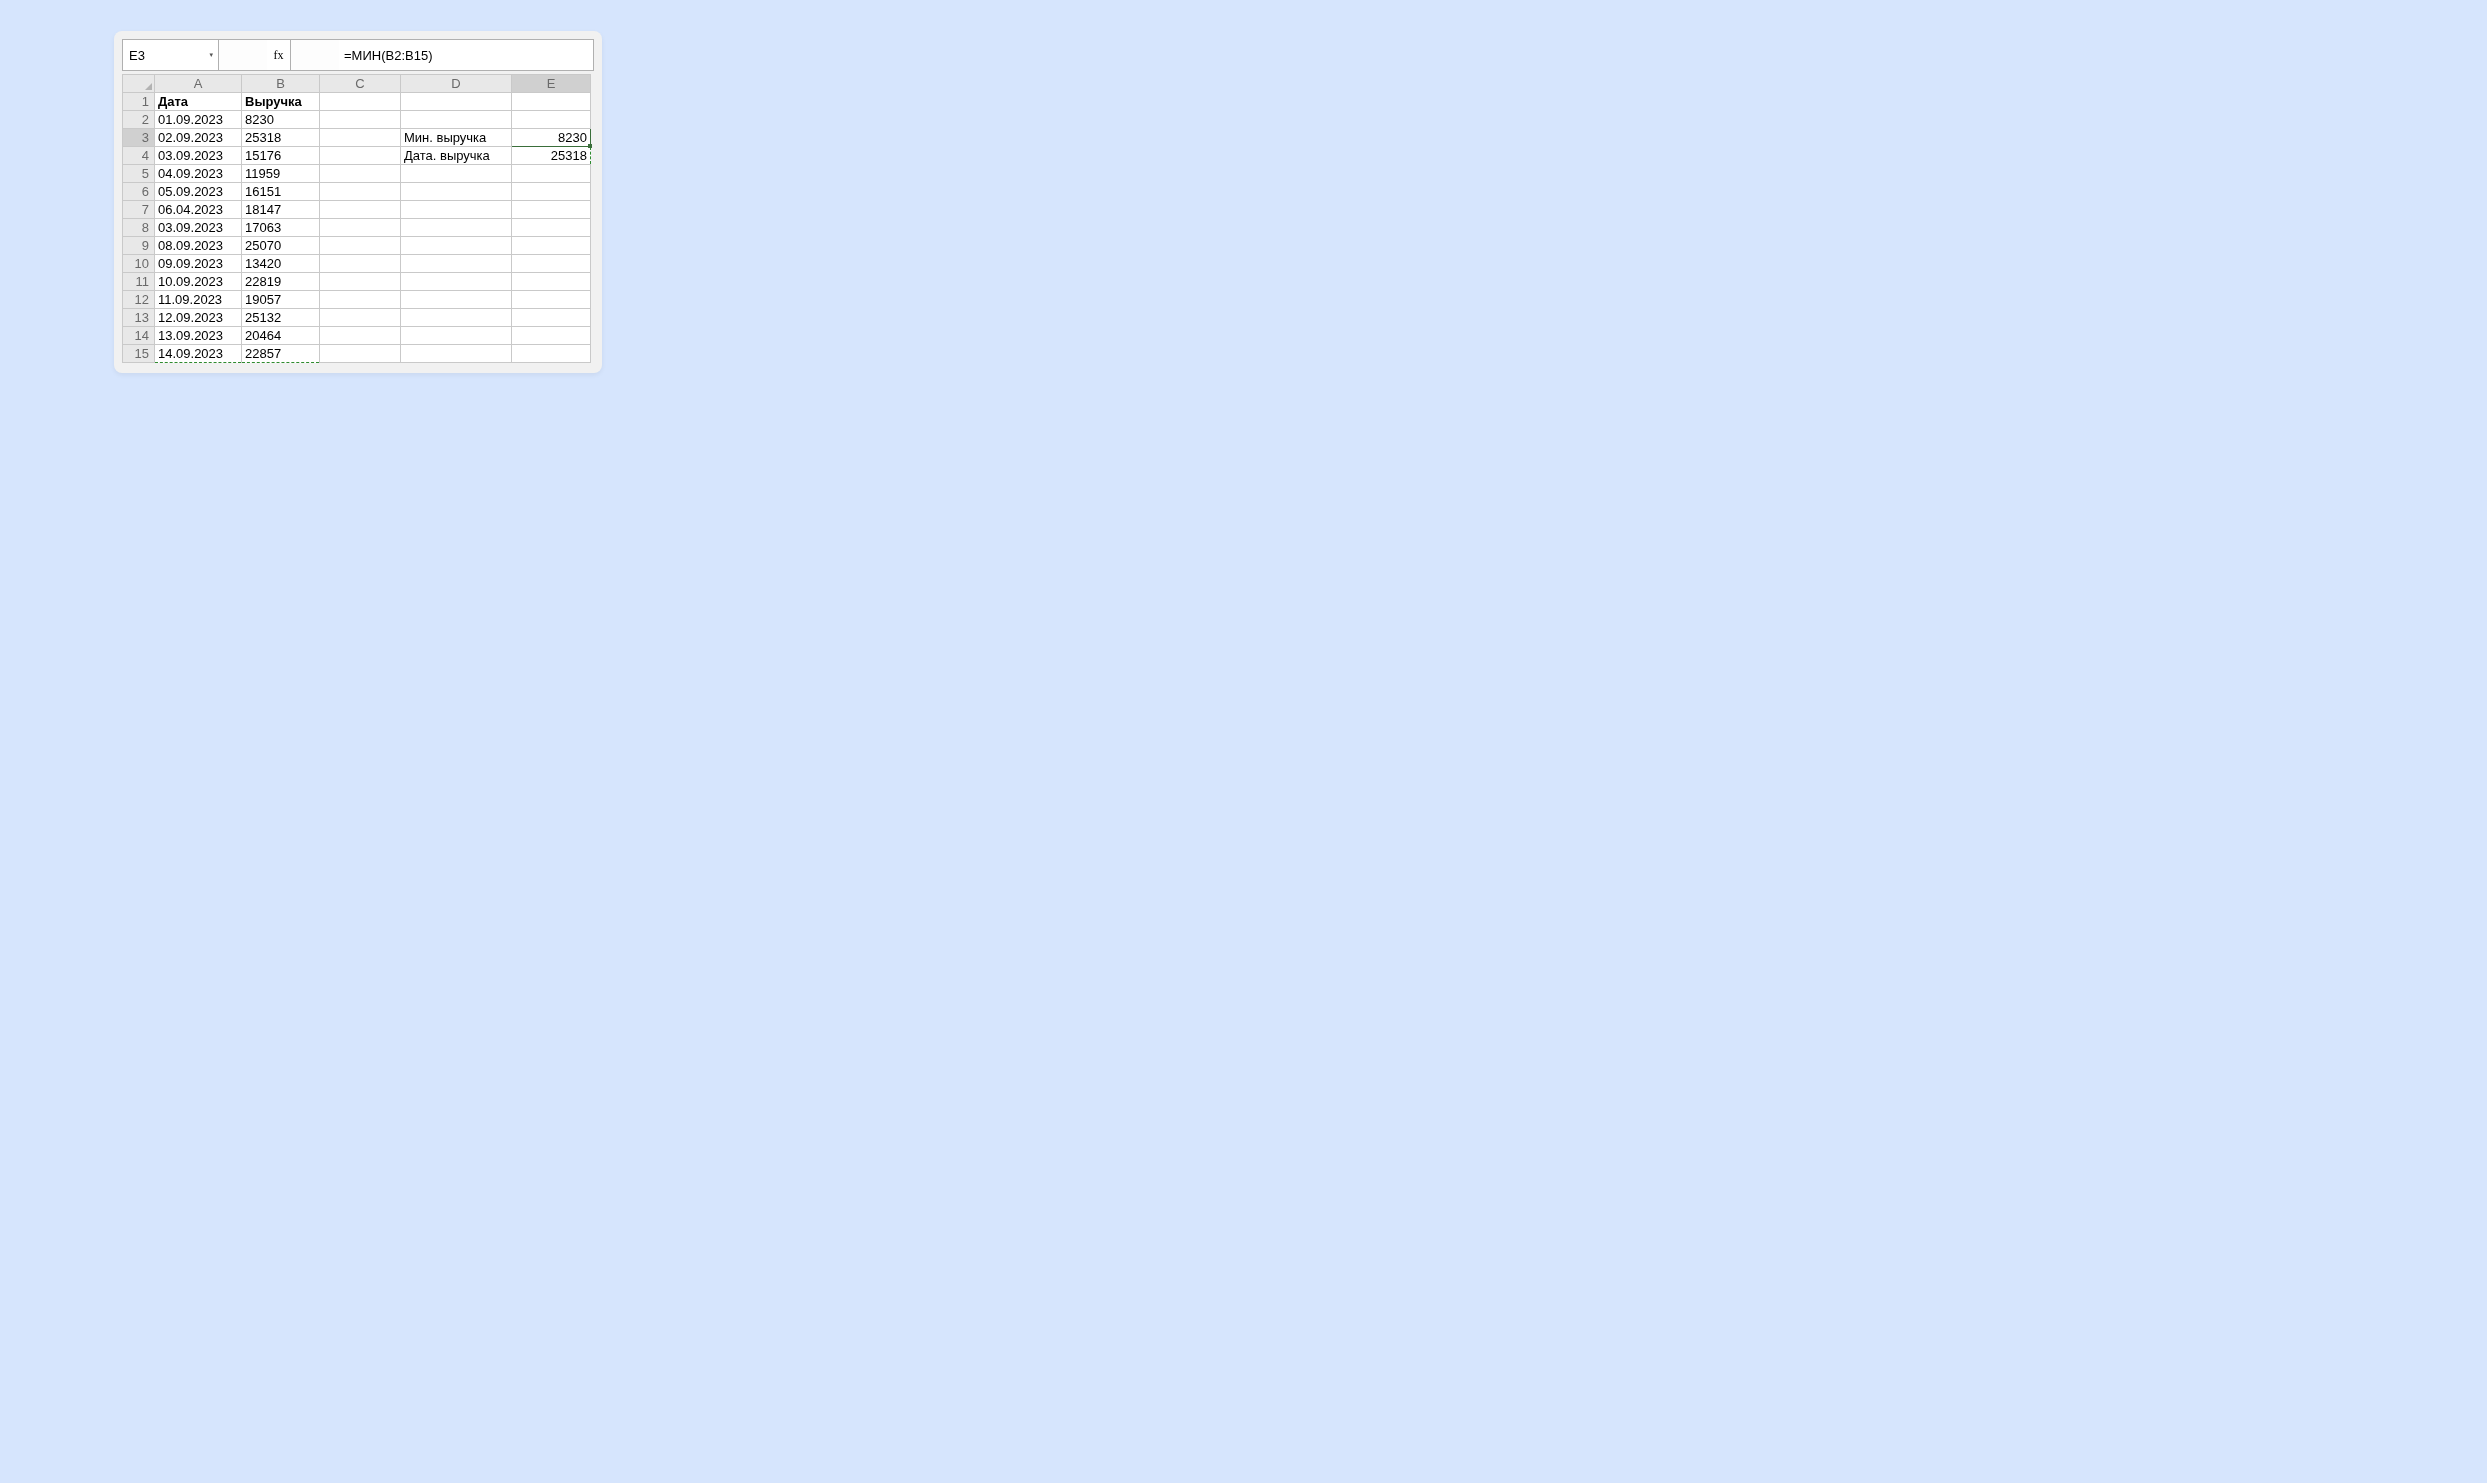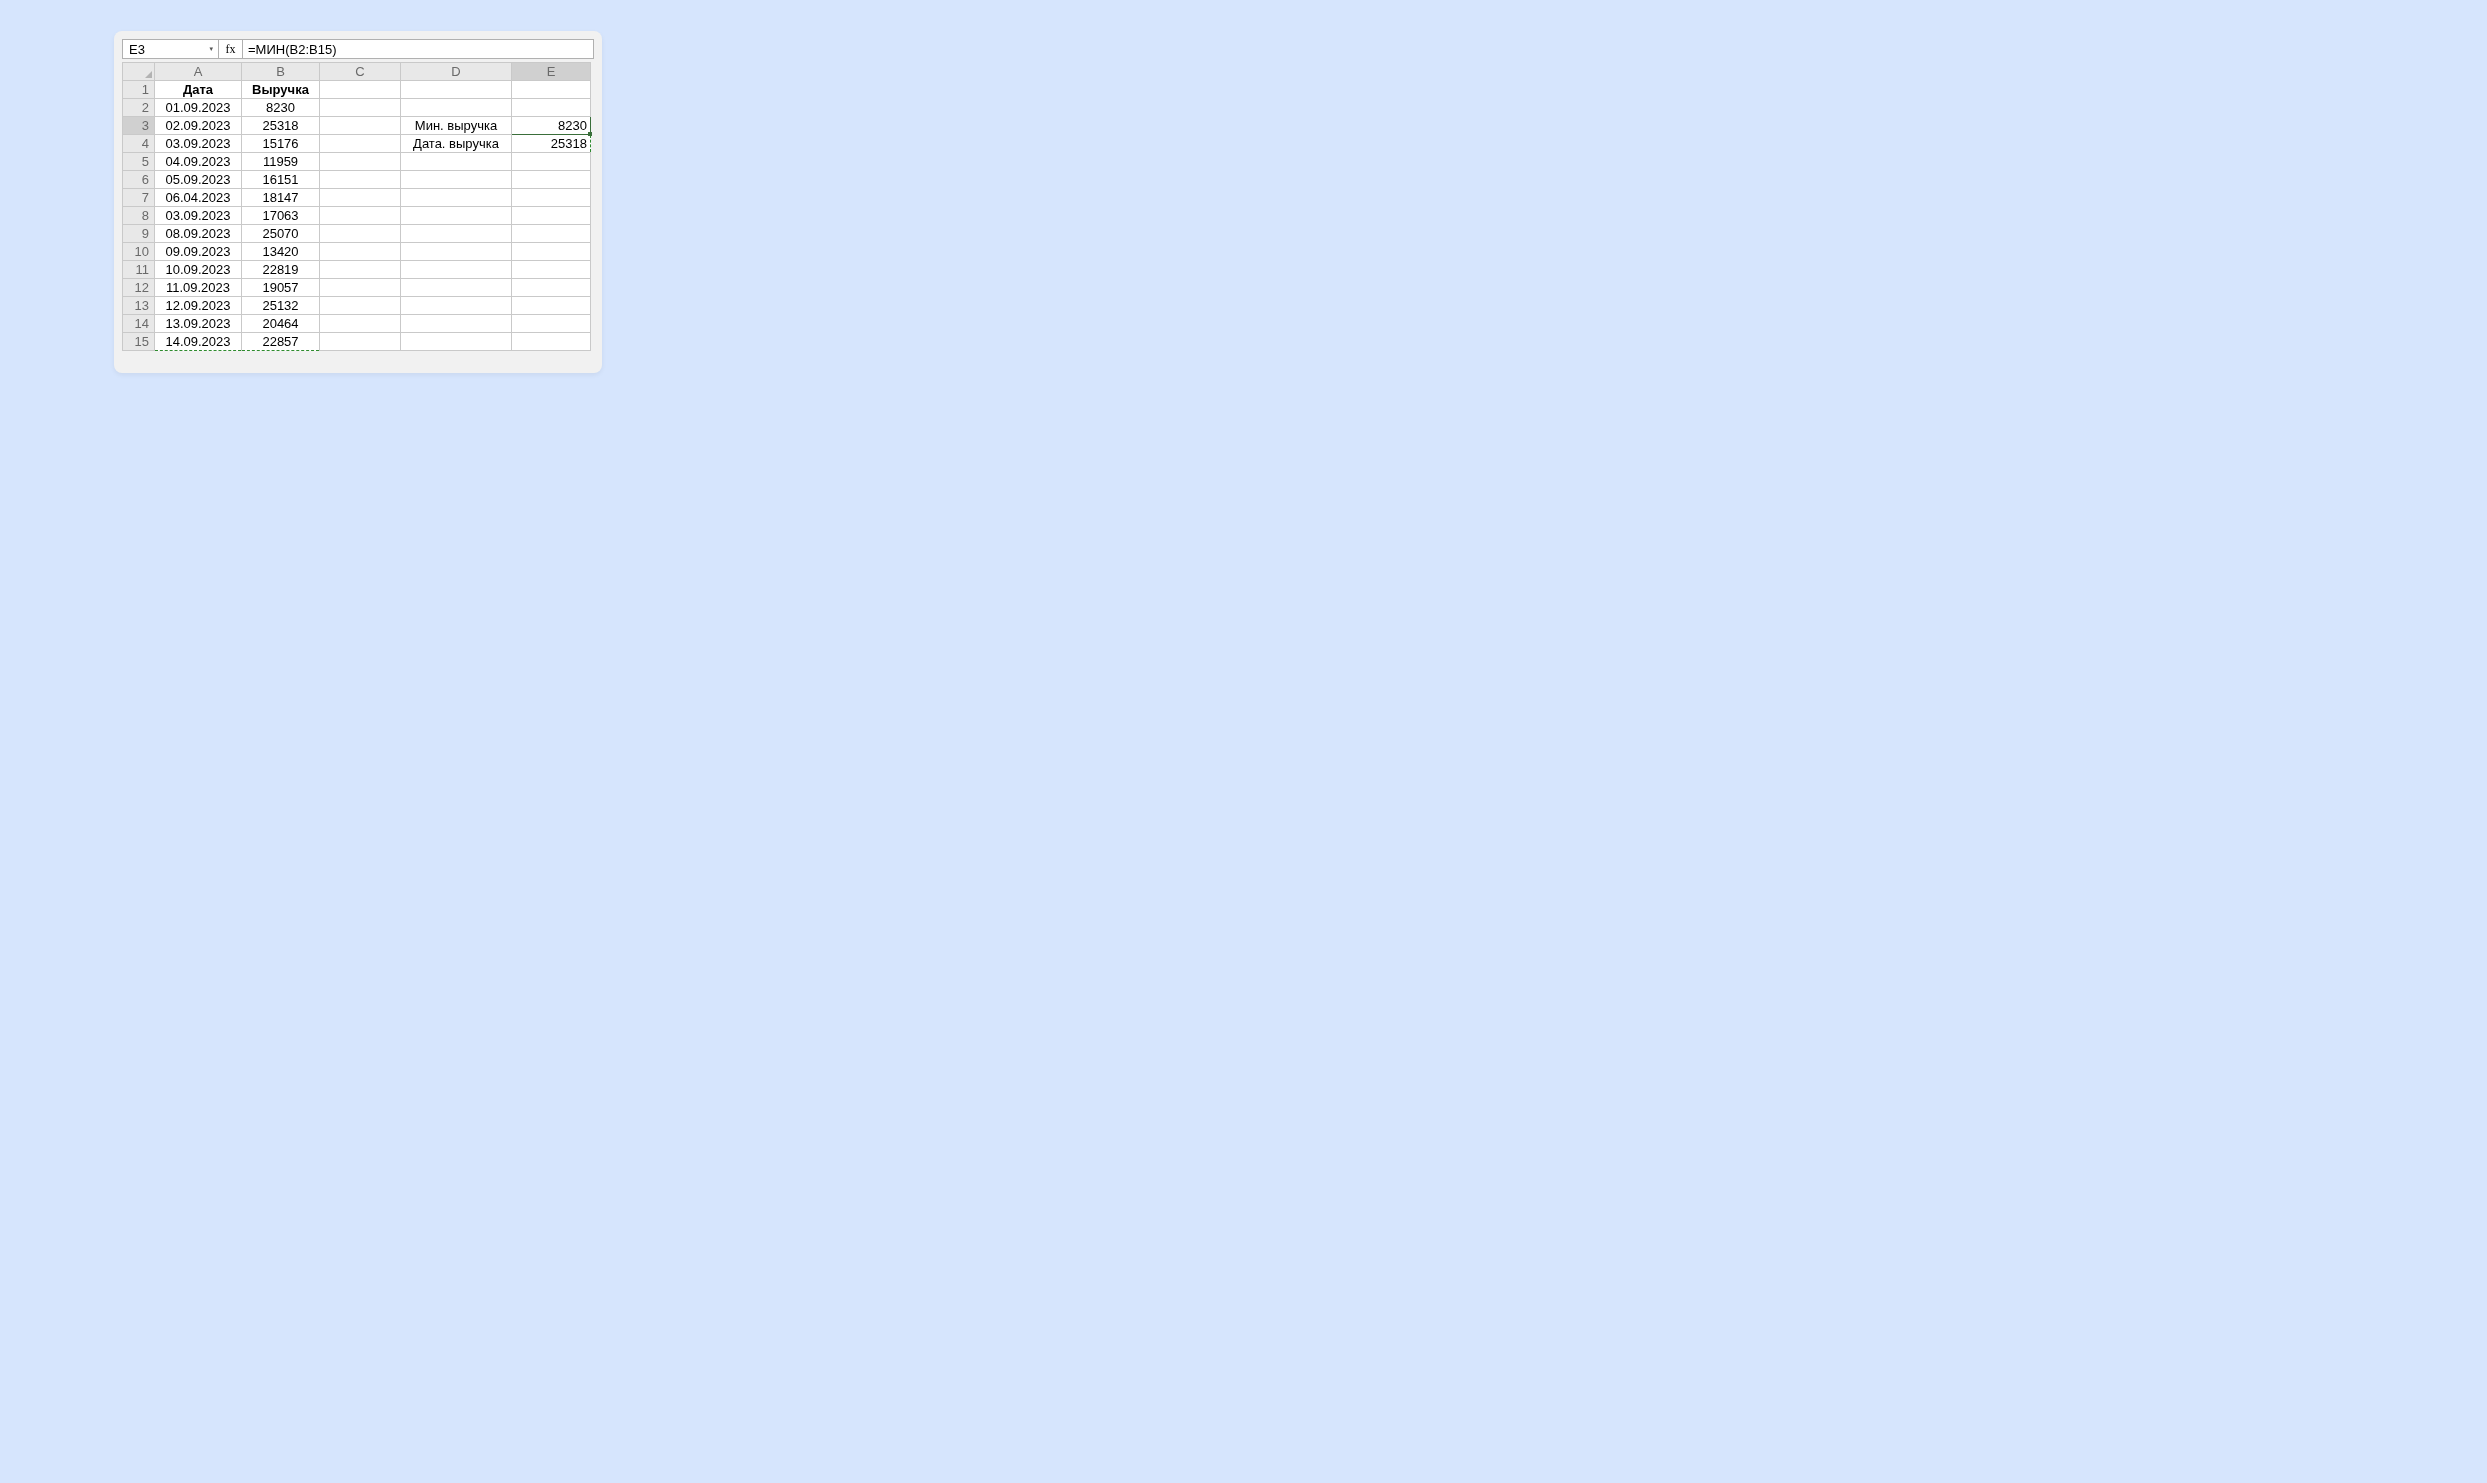--- a/index.html
+++ b/index.html
@@ -18,23 +18,24 @@
     width: 488px;
     height: 342px;
     box-shadow: 0 2px 5px rgba(0,0,0,0.06);
     padding: 8px;
     overflow: hidden;
     position: relative;
   }
   
   .fbar {
     display: flex;
-    height: 20px;
+    height: 32px;
     border: 1px solid #b0b0b0;
     background: #fdfdfd;
+    gap: 48px;
   }
   .name-box {
     width: 96px;
     border-right: 1px solid #b0b0b0;
     display: flex;
     align-items: center;
     padding: 0 5px 0 6px;
     font-size: 13px;
     justify-content: space-between;
     background: #fff;
@@ -100,21 +101,21 @@
   .sheet th.colD { width: 111px; }
   .sheet th.colE { width: 79px; }
   .sheet th.rowh {
     width: 32px;
     text-align: right;
     padding-right: 5px;
     font-size: 13px;
   }
   .sheet td { color: #000; }
   .sheet td.num { text-align: right; }
-  .sheet td.txt { text-align: center; margin-left: 43px; }
+  .sheet td.txt { text-align: left; margin-left: 43px; }
   .sheet .bold { font-weight: bold; }
   
   .sheet th.col-sel { background: #d0d0d0; }
   
   .sheet th.row-sel { background: #d0d0d0; }
 
   
   .marq-top    { border-top: 1px dashed #2e8b2e !important; }
   .marq-bottom { border-bottom: 1px dashed #2e8b2e !important; }
   .marq-left   { border-left: 1px dashed #2e8b2e !important; }

